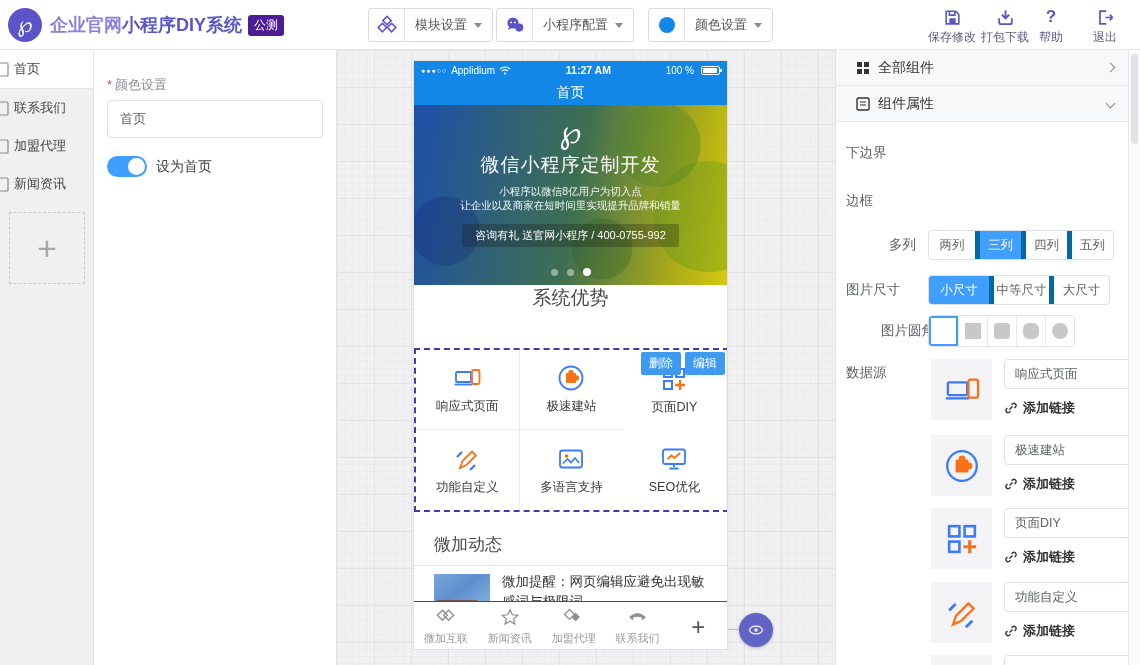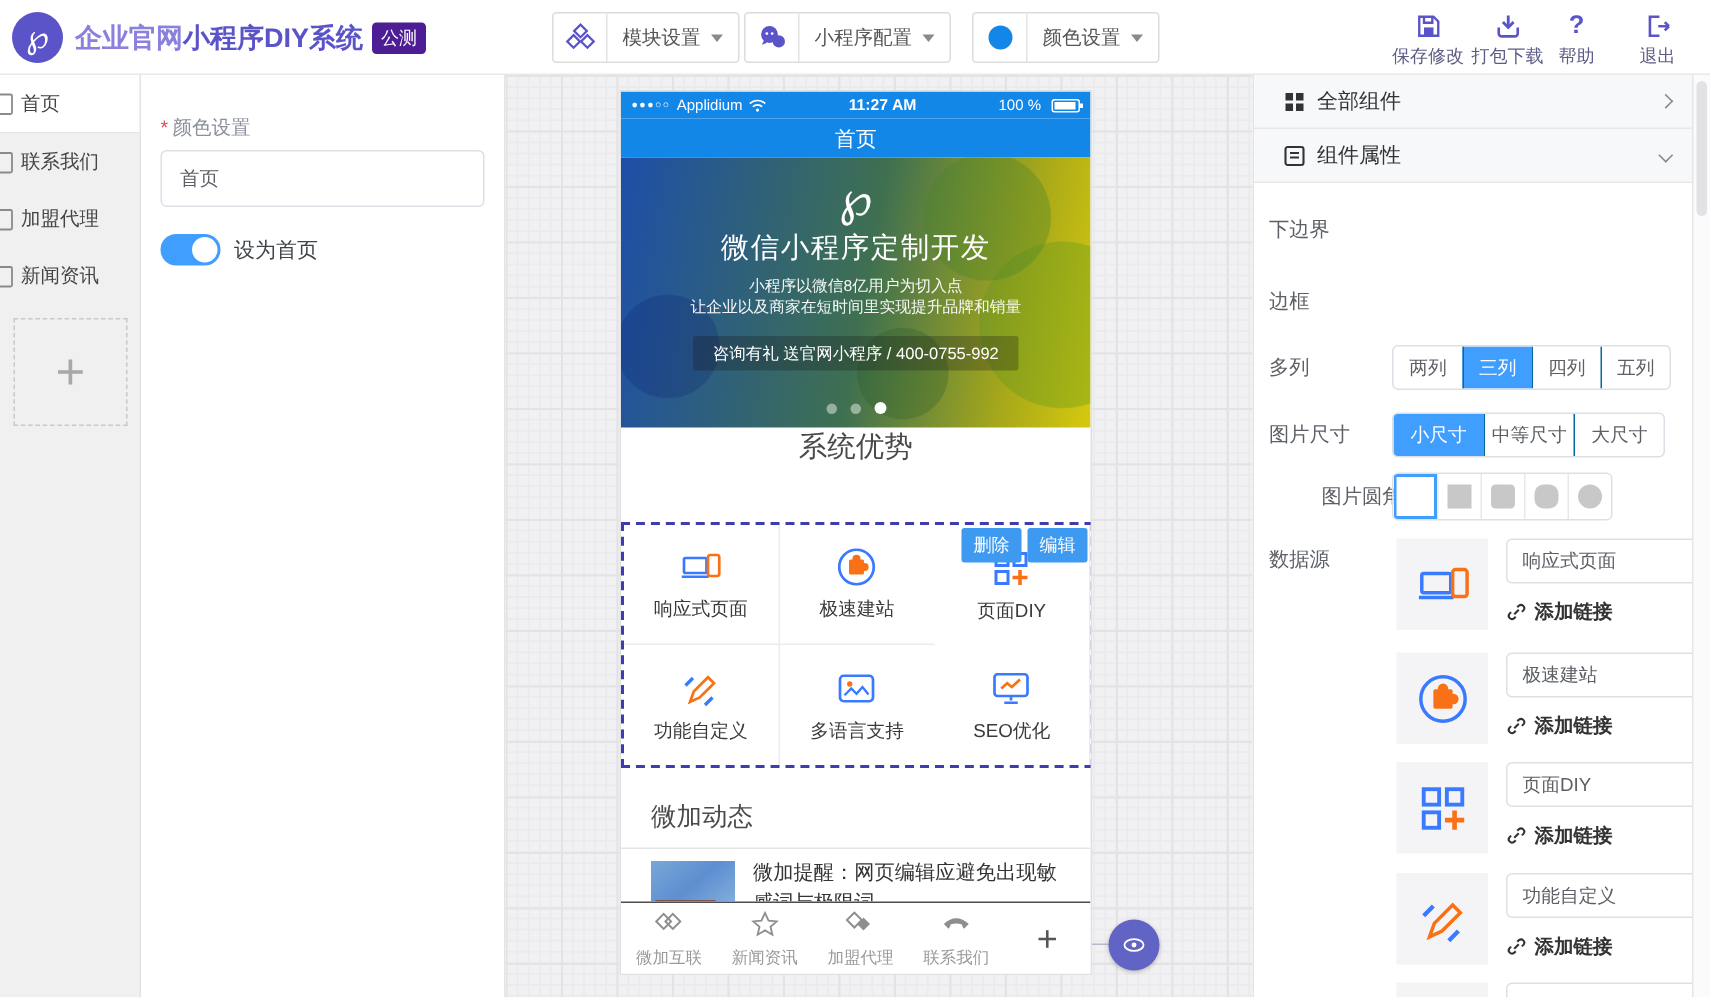--- a/index.html
+++ b/index.html
@@ -98,21 +98,21 @@
   .rightpanel { position:absolute; left:835px; top:50px; width:293px; height:615px; background:#fff; border-left:1px solid #e4e4e4; overflow:hidden; }
   .rp-hdr { height:36px; background:#f7f8fa; border-bottom:1px solid #e8e8e8; display:flex; align-items:center; padding:0 14px 0 20px; font-size:14px; color:#333; gap:8px; cursor:pointer; }
   .rp-hdr .spacer { flex:1; }
   .chev { width:7px; height:7px; border-right:1.5px solid #888; border-bottom:1.5px solid #888; flex:none; }
   .chev.right { transform:rotate(-45deg); }
   .chev.down { transform:rotate(45deg); }
   .prow { position:absolute; left:0; width:100%; }
   .plabel { position:absolute; left:10px; top:0; font-size:13.5px; color:#5c6066; line-height:22px; }
   .pcontrol { position:absolute; left:92px; top:0; }
   .seg { display:flex; border:1px solid #dcdfe6; border-radius:4px; overflow:hidden; background:#fff; height:30px; }
-  .seg .opt { width:46px; text-align:center; line-height:28px; font-size:12.5px; color:#5c6066; border-left:1px solid #0369a1; cursor:pointer; }
+  .seg .opt { width:46px; text-align:center; line-height:28px; font-size:12.5px; color:#5c6066; border-left:5px solid #0369a1; cursor:pointer; }
   .seg .opt:first-child { border-left:none; }
   .seg .opt.sel { background:#409eff; color:#fff; }
   .seg.size .opt { width:60px; }
   .radius-group { display:flex; border:1px solid #e0e0e0; border-radius:4px; overflow:hidden; height:32px; }
   .rcell { width:29px; display:flex; align-items:center; justify-content:center; border-left:1px solid #e8e8e8; cursor:pointer; background:#fff; }
   .rcell:first-child { border-left:none; }
   .rcell.sel { box-shadow:inset 0 0 0 2px #409eff; }
   .rsq { width:16px; height:16px; background:#c8c8c8; }
   .rcell.sel .rsq { background:#fff; }
   .ds-row { position:absolute; left:0; width:100%; height:62px; }
@@ -439,21 +439,21 @@
       <span class="plabel">下边界</span>
       <span class="pcontrol"><span class="toggle" style="width:38px;height:20px;"></span></span>
     </div>
 
     <div class="prow" style="top:140px;height:22px;">
       <span class="plabel">边框</span>
       <span class="pcontrol"><span class="toggle" style="width:38px;height:20px;"></span></span>
     </div>
 
     <div class="prow" style="top:180px;height:30px;">
-      <span class="plabel" style="line-height:30px;">多列</span>
+      <span class="plabel" style="line-height:30px;margin-left:43px;">多列</span>
       <span class="pcontrol">
         <span class="seg">
           <span class="opt">两列</span>
           <span class="opt sel">三列</span>
           <span class="opt">四列</span>
           <span class="opt">五列</span>
         </span>
       </span>
     </div>
 

